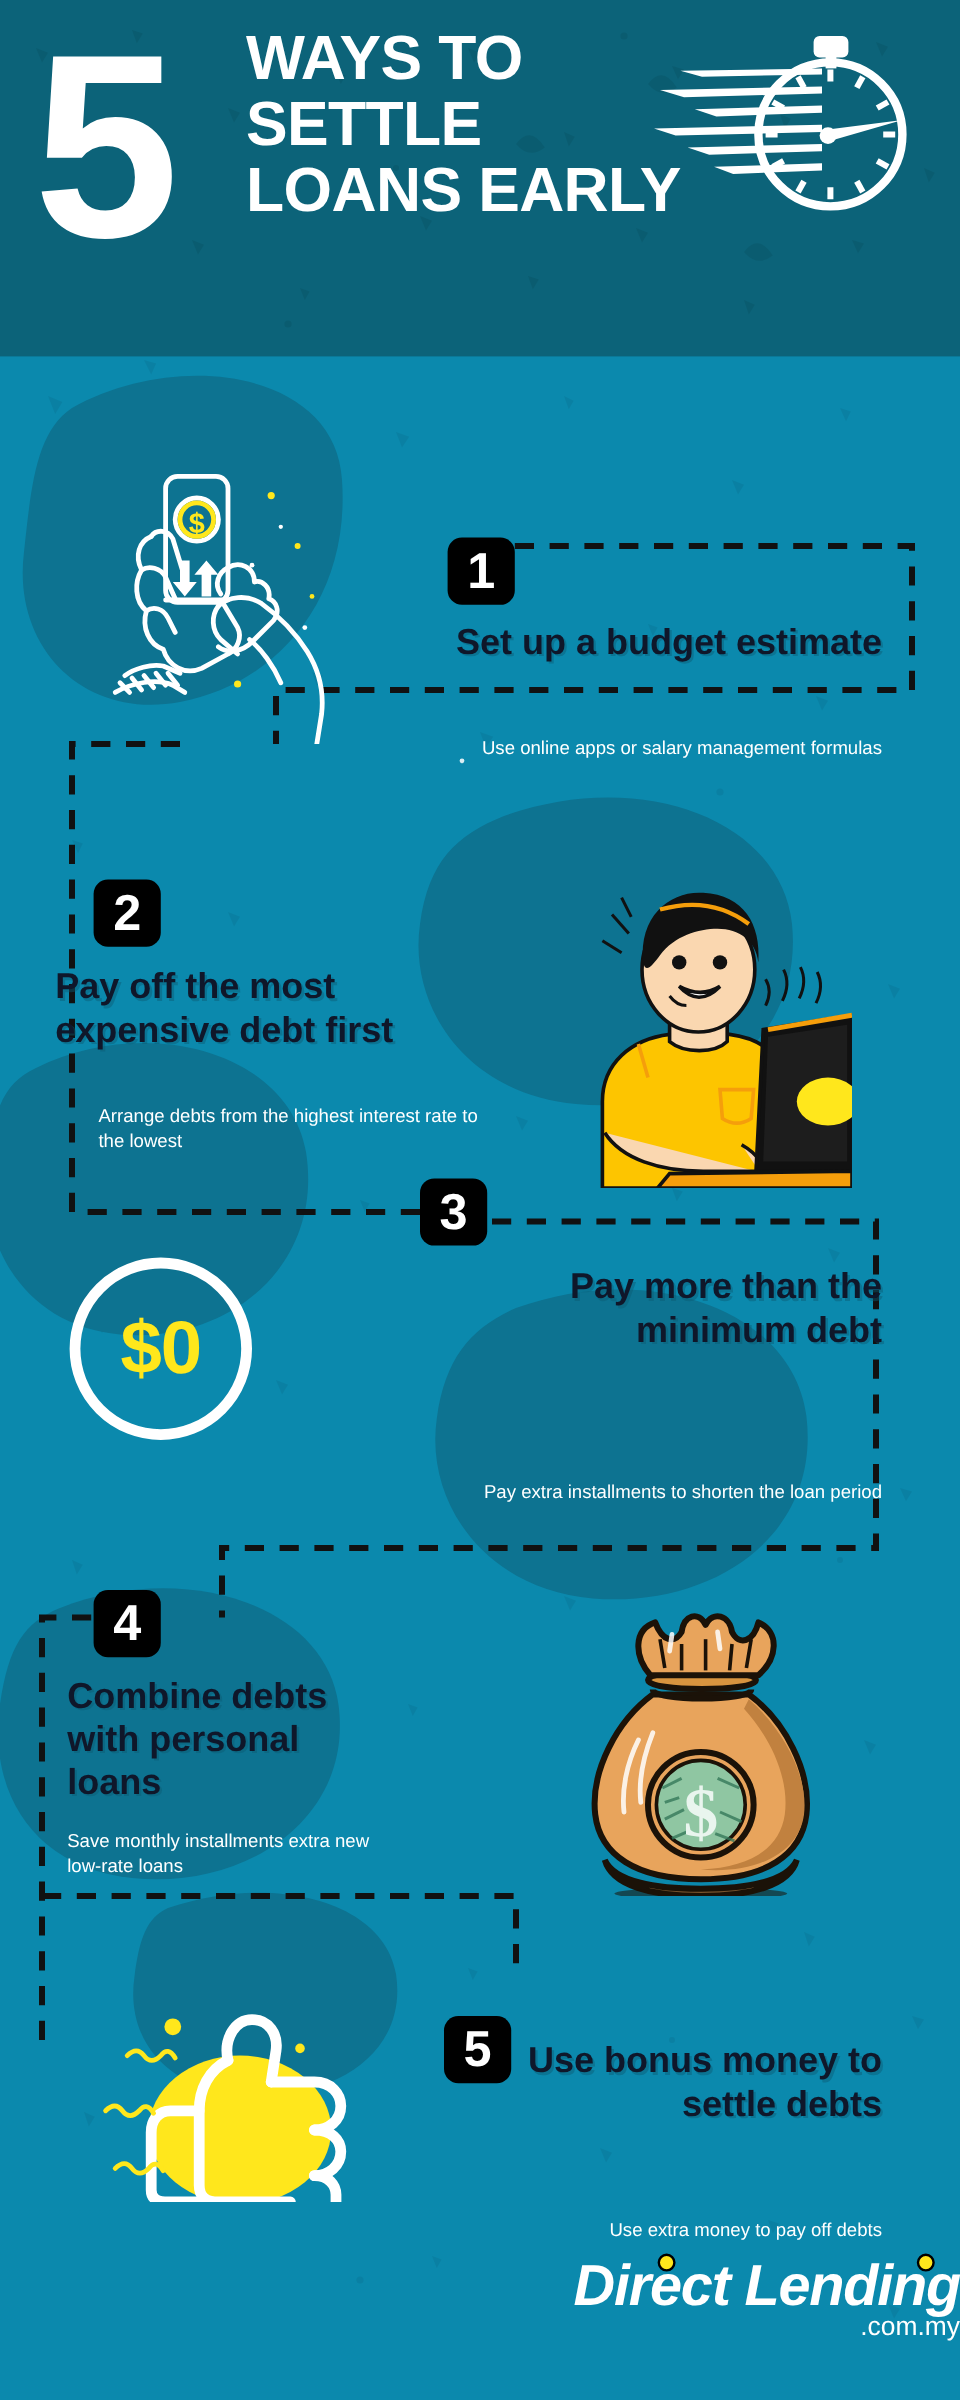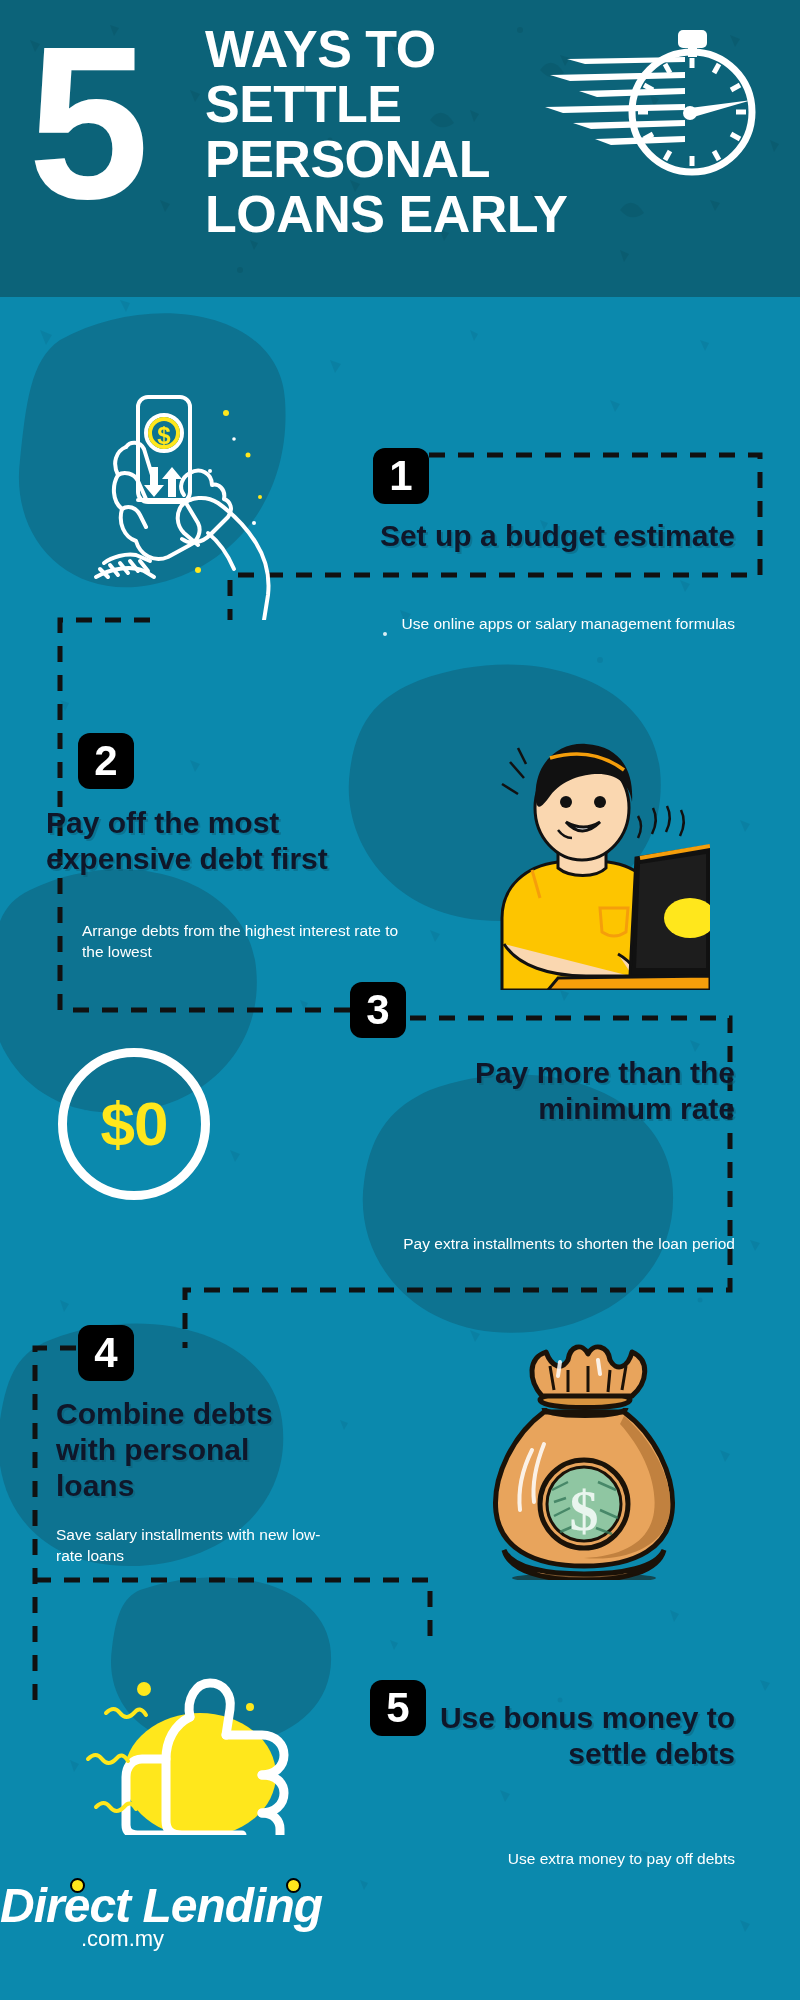--- a/index.html
+++ b/index.html
@@ -77,21 +77,21 @@
     border:9px solid #ffffff; border-radius:50%;
     display:flex; align-items:center; justify-content:center;
     z-index:4;
   }
   .zero-circle span {
     color:#ffe71c; font-weight:bold; font-size:62px; line-height:62px;
     letter-spacing:-1px;
   }
 
   
-  .logo-wrap { position:absolute; left:0; top:1880px; width:800px; text-align:left; z-index:6; }
+  .logo-wrap { position:absolute; left:0; top:1880px; width:800px; text-align:right; z-index:6; }
   .logo-main {
     color:#ffffff; font-style:italic; font-weight:bold;
     font-size:48px; line-height:52px; letter-spacing:-1px;
     display:inline-block; position:relative;
   }
   .logo-dot { position:absolute; width:15px; height:15px; background:#ffe71c; border:2.5px solid #000; border-radius:50%; }
   .logo-sub { color:#ffffff; font-size:22px; line-height:18px; margin-top:-2px; padding-left:81px; }
 
   
   .tiny-dot { position:absolute; width:4px; height:4px; background:#ffffff; border-radius:50%; opacity:.85; }
@@ -208,21 +208,20 @@
         <path d="M430 120 q12 -16 24 3 q-13 10 -24 -3z"></path>
         <path d="M620 210 q12 -16 24 3 q-13 10 -24 -3z"></path>
       </g>
     </svg>
 
     <div class="big-five">5</div>
 
     <div class="header-title">
       <span>WAYS TO</span>
       <span>SETTLE</span>
-      <span>PERSONAL</span>
       <span>LOANS EARLY</span>
     </div>
 
     <svg class="speedlines" viewBox="0 0 140 95">
       <g fill="#ffffff">
         <path d="M22 4 L140 2 L140 7 L40 9 Z"></path>
         <path d="M5 20 L140 17 L140 23 L25 26 Z"></path>
         <path d="M34 36 L140 33 L140 39 L52 42 Z"></path>
         <path d="M0 52 L140 49 L140 55 L18 58 Z"></path>
         <path d="M28 68 L140 65 L140 71 L46 74 Z"></path>
@@ -363,21 +362,21 @@
 
   <div class="step-title ta-left" style="left:46px;top:805px;width:360px;">Pay off the most expensive debt first</div>
   <div class="step-body ta-left" style="left:46px;top:920px;width:320px;margin-left:36px;">Arrange debts from the highest interest rate to the lowest</div>
 
   <div class="zero-circle">
     <span>$0</span>
   </div>
 
   <div class="badge" style="left:350px;top:982px;">3</div>
 
-  <div class="step-title ta-right" style="left:370px;top:1055px;width:365px;">Pay more than the minimum rate</div>
+  <div class="step-title ta-right" style="left:370px;top:1055px;width:365px;">Pay more than the minimum debt</div>
   <div class="step-body ta-right" style="left:360px;top:1233px;width:375px;">Pay extra installments to shorten the loan period</div>
 
   <svg style="position:absolute;left:470px;top:1340px;width:230px;height:240px;z-index:4;" viewBox="0 0 230 240">
 
     <path d="M74 72 C44 94 22 136 26 172 C30 206 60 226 114 226 C168 226 198 206 202 172
              C206 136 184 94 154 72 Z" fill="#e8a45c" stroke="#1b1208" stroke-width="5"></path>
     <path d="M150 84 C172 108 188 142 184 172 C180 200 156 216 114 218 C160 222 196 204 200 172
              C204 140 182 100 154 76 Z" fill="#c1813f"></path>
 
     <path d="M70 60 C70 50 160 50 160 60 C160 70 70 70 70 60 Z" fill="#d8943f" stroke="#1b1208" stroke-width="5"></path>
@@ -409,21 +408,21 @@
     <text x="114" y="190" font-family="Liberation Serif, serif" font-size="58" font-weight="bold" fill="#e9f5ee" text-anchor="middle">$</text>
 
     <path d="M34 210 C40 232 74 240 114 240 C154 240 188 232 194 210
              C186 228 152 234 114 234 C76 234 42 228 34 210 Z" fill="#e8a45c" stroke="#1b1208" stroke-width="5"></path>
     <ellipse cx="114" cy="238" rx="72" ry="5" fill="#1b1208" opacity=".55"></ellipse>
   </svg>
 
   <div class="badge" style="left:78px;top:1325px;">4</div>
 
   <div class="step-title ta-left" style="left:56px;top:1396px;width:250px;">Combine debts with personal loans</div>
-  <div class="step-body ta-left" style="left:56px;top:1524px;width:275px;">Save salary installments with new low-rate loans</div>
+  <div class="step-body ta-left" style="left:56px;top:1524px;width:275px;">Save monthly installments extra new low-rate loans</div>
 
   <svg style="position:absolute;left:82px;top:1655px;width:230px;height:180px;z-index:4;" viewBox="0 0 230 180">
     <ellipse cx="118" cy="120" rx="76" ry="62" fill="#ffe71c"></ellipse>
     <g stroke="#ffffff" stroke-width="9" fill="none" stroke-linejoin="round" stroke-linecap="round">
       <path d="M108 62 C104 44 114 28 128 28 C142 28 150 40 148 54 L144 80"></path>
       <path d="M144 80 L180 80 C194 80 202 90 202 100 C202 112 192 120 180 120"></path>
       <path d="M180 120 C194 120 202 128 202 138 C202 150 192 158 180 158"></path>
       <path d="M180 158 C192 158 198 166 198 174 L198 180"></path>
       <path d="M108 62 C92 70 84 86 84 104 L84 166 C84 176 90 180 100 180 L160 180"></path>
       <path d="M84 104 L60 104 C50 104 44 112 44 122 L44 170 C44 178 50 180 58 180 L84 180"></path>

